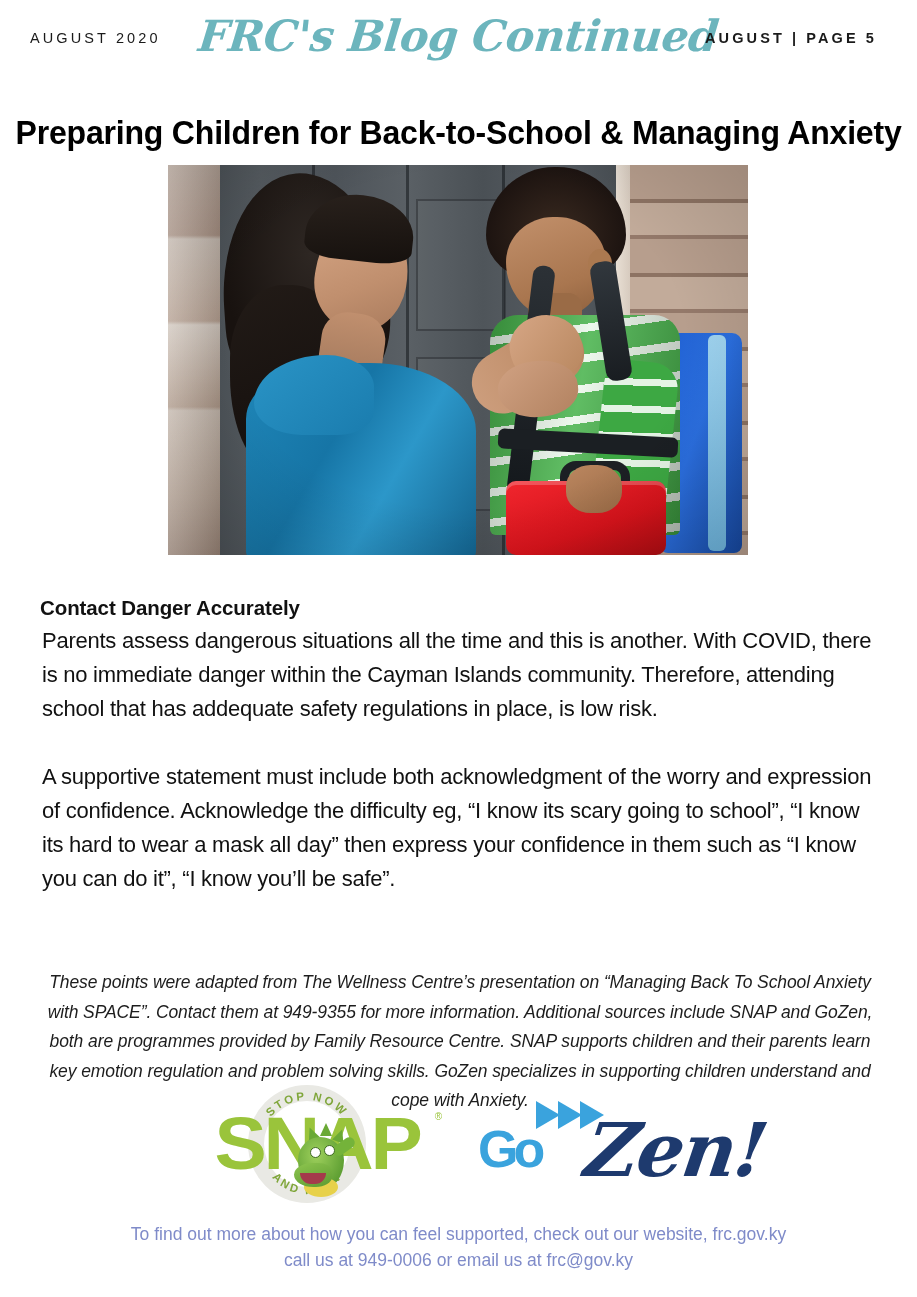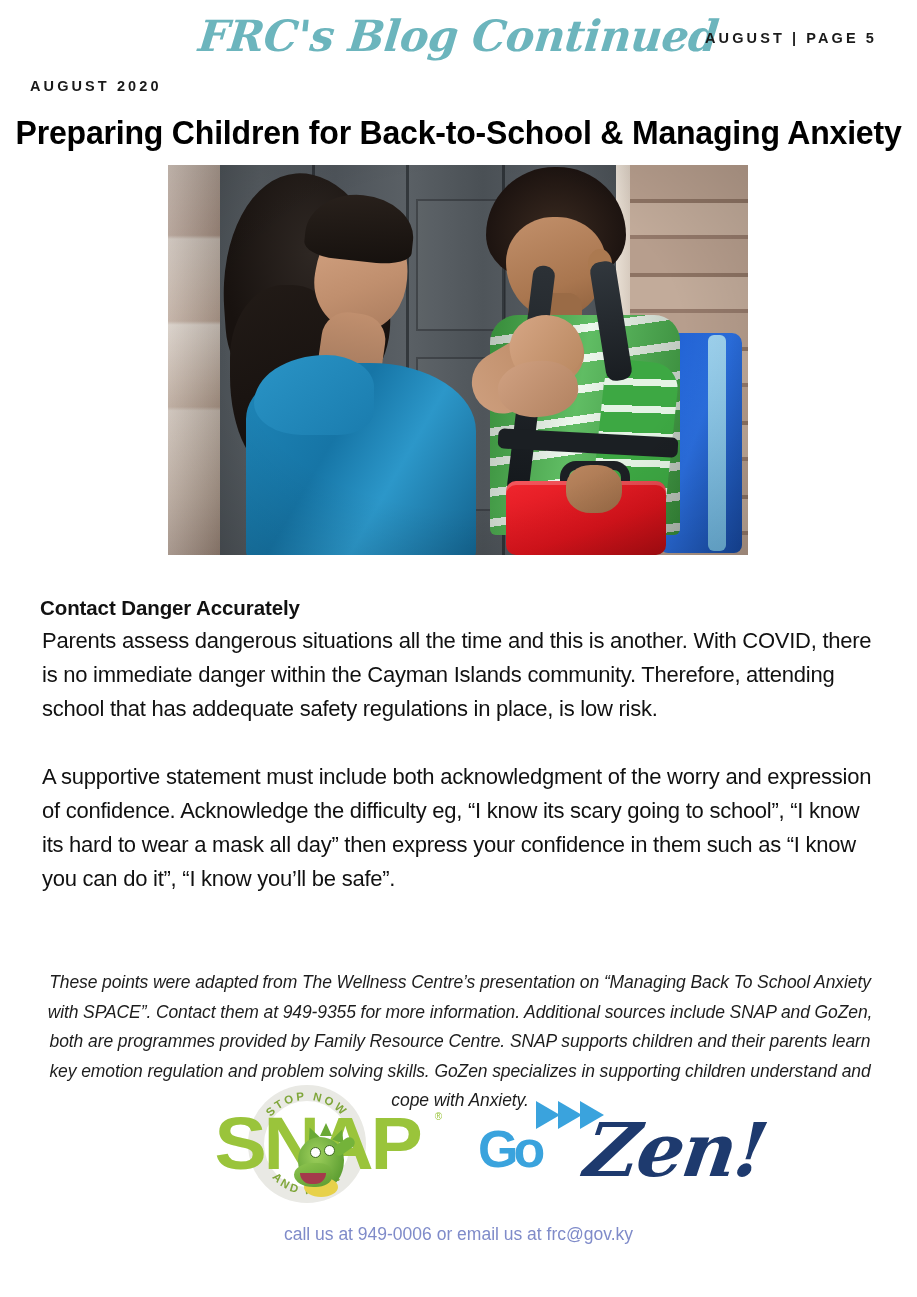--- a/index.html
+++ b/index.html
@@ -21,25 +21,24 @@
     position: absolute;
     top: 0; left: 0;
     width: 917px;
     height: 78px;
   }
   .header-left {
     position: absolute;
     left: 30px;
     top: 30px;
     font-size: 14.5px;
-    font-weight: 700;
+    font-weight: 400;
     letter-spacing: 3.1px;
     color: #1a1a1a;
     white-space: nowrap;
-    margin-top: 48px;
   }
   .header-right {
     position: absolute;
     right: 40px;
     top: 30px;
     font-size: 14.5px;
     font-weight: 700;
     letter-spacing: 3.1px;
     color: #1a1a1a;
     white-space: nowrap;
@@ -591,14 +590,15 @@
       <polygon points="0,4 24,18 0,32" fill="#3aa3dd"></polygon>
       <polygon points="22,4 46,18 22,32" fill="#3aa3dd"></polygon>
       <polygon points="44,4 68,18 44,32" fill="#3aa3dd"></polygon>
     </svg>
     <div class="gz-zen">Zen!</div>
   </div>
 
 </div>
 
 <div class="footer">
+  <div>To find out more about how you can feel supported, check out our website, frc.gov.ky</div>
   <div>call us at 949-0006  or email us at frc@gov.ky</div>
 </div>
 
 </body></html>

